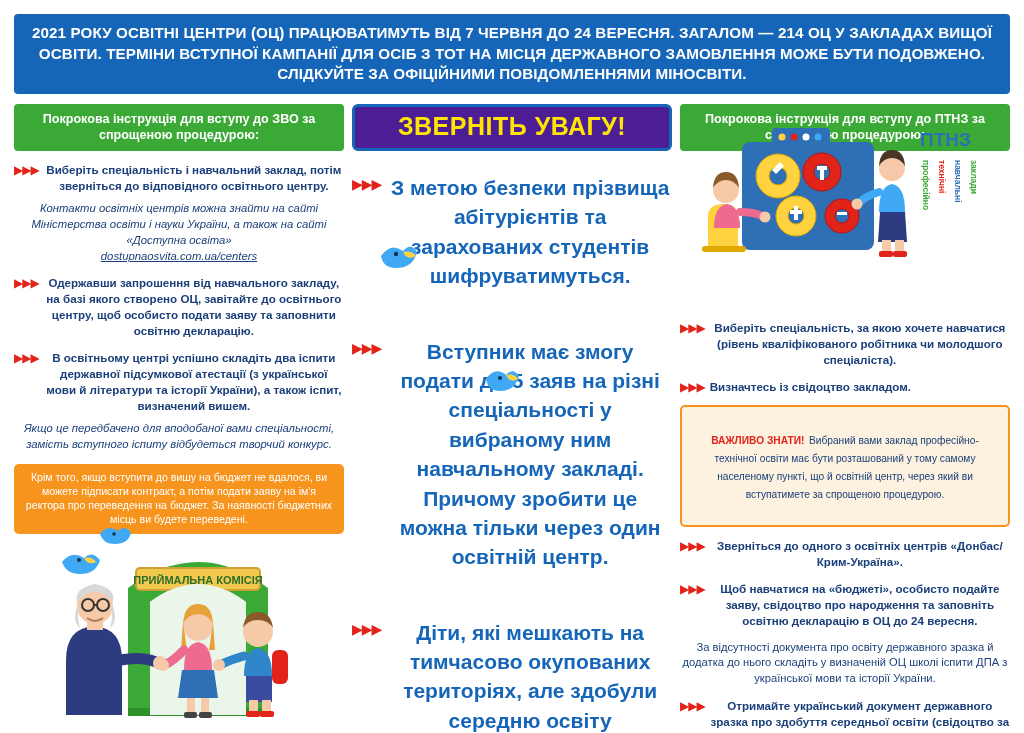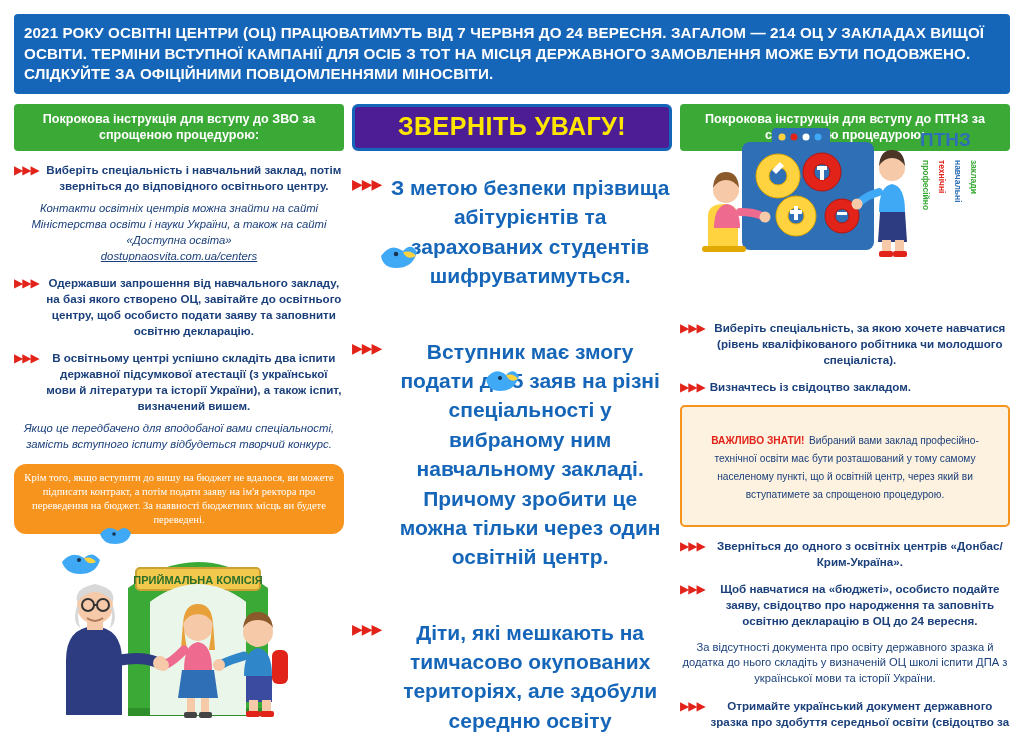--- a/index.html
+++ b/index.html
@@ -26,21 +26,21 @@
     display: flex;
     align-items: center;
     justify-content: center;
     padding: 4px 10px;
   }
   .banner-text {
     color: #ffffff;
     font-weight: bold;
     font-size: 15.2px;
     line-height: 1.34;
-    text-align: left;
+    text-align: center;
     letter-spacing: 0.1px;
   }
 
   
   .col {
     position: absolute;
     top: 104px;
   }
   .col-left  { left: 14px;  width: 330px; }
   .col-mid   { left: 352px; width: 320px; }
@@ -104,27 +104,26 @@
     color: #1565b8;
     font-weight: bold;
     font-size: 21px;
     line-height: 1.4;
     text-align: center;
   }
 
   .orange-box {
     margin-top: 12px;
     background: #f7941e;
-    border-radius: 12px;
+    border-radius: 5px;
     color: #ffffff;
     font-size: 10.6px;
     line-height: 1.32;
     text-align: center;
     padding: 7px 9px;
-    font-family: Liberation Serif, serif;
   }
   .orange-outline {
     margin-top: 10px;
     background: #fdf1df;
     border: 2px solid #f7941e;
     border-radius: 5px;
     padding: 23px 8px;
     text-align: center;
   }
   .orange-outline .oo-head {

